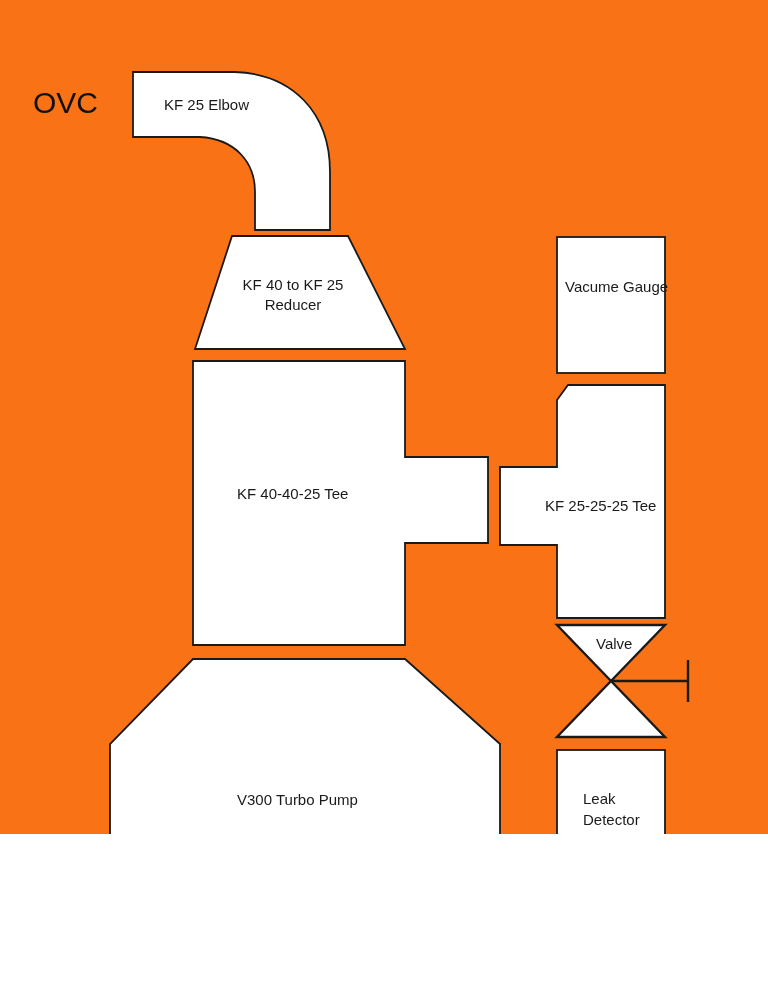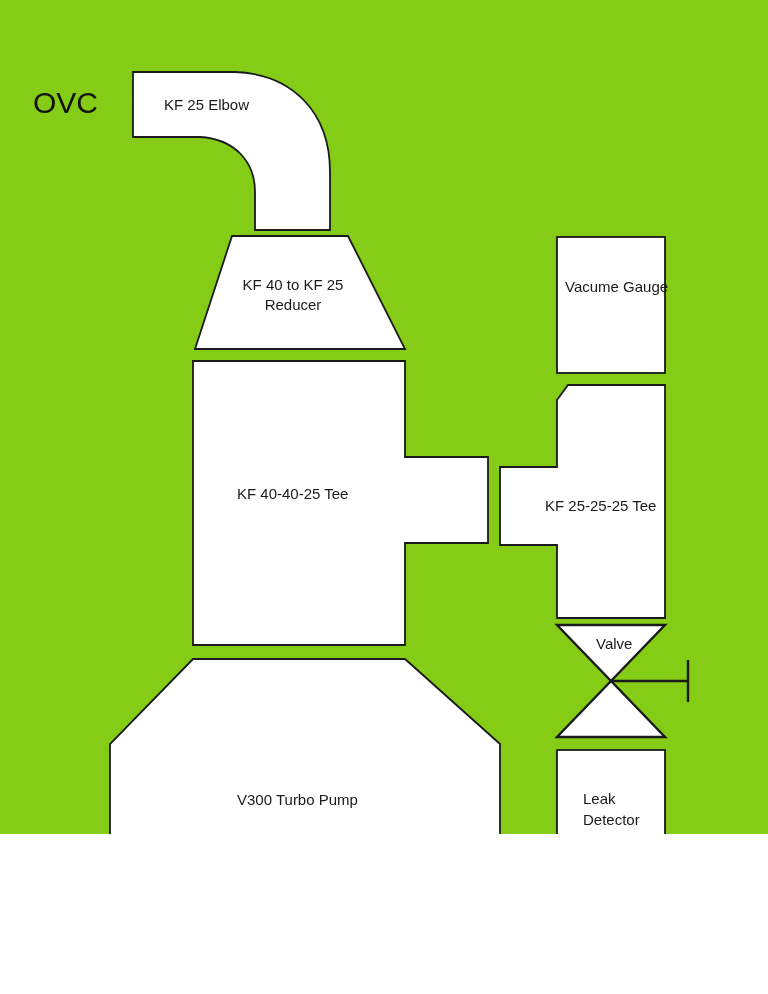--- a/index.html
+++ b/index.html
@@ -5,21 +5,21 @@
   html, body {
     margin: 0;
     padding: 0;
     background: #ffffff;
     font-family: "Liberation Sans", sans-serif;
   }
   .canvas {
     position: relative;
     width: 768px;
     height: 834px;
-    background: #84cc16;
+    background: #f97316;
     overflow: hidden;
   }
   svg { display: block; }
   .shape {
     fill: #ffffff;
     stroke-width: 1.8;
     stroke-linejoin: miter;
   }
   .valve-shape {
     fill: #ffffff;

